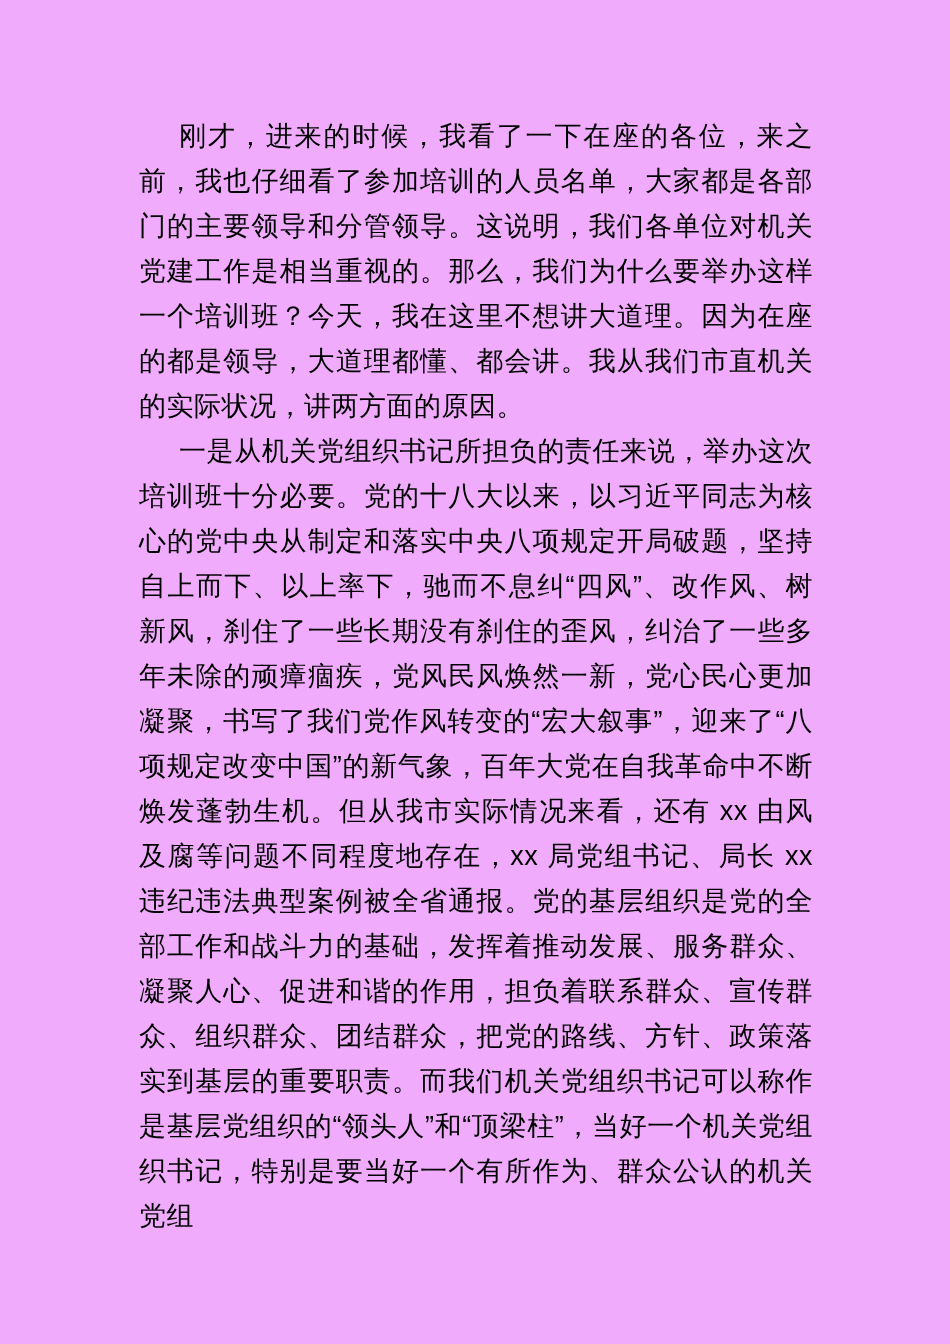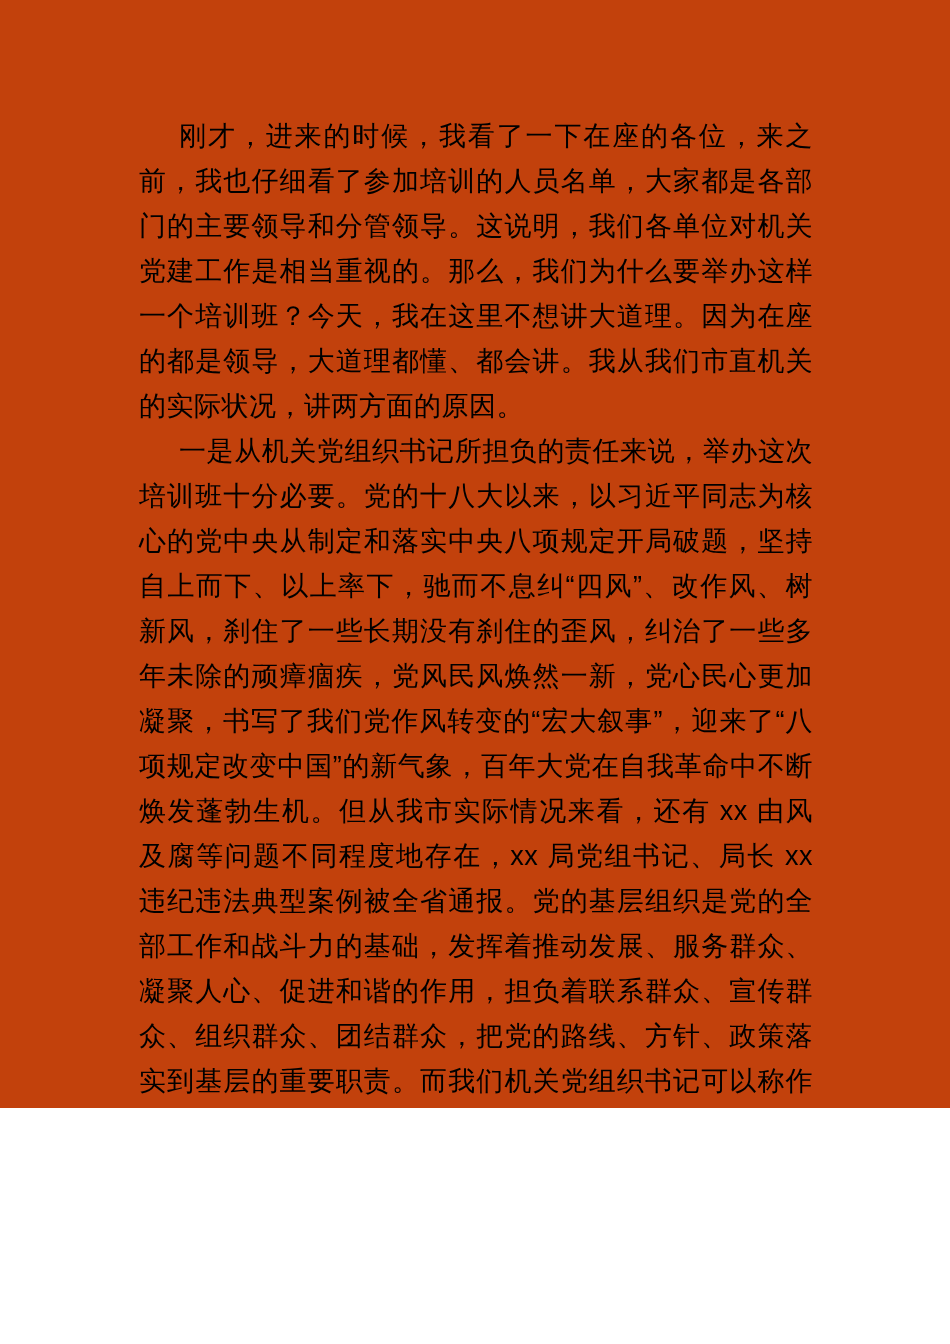--- a/index.html
+++ b/index.html
@@ -3,22 +3,22 @@
 <meta charset="utf-8">
 <style>
   html, body {
     margin: 0;
     padding: 0;
     background: #ffffff;
   }
   .page {
     position: relative;
     width: 950px;
-    height: 1108px;
-    background: #c2410c;
+    height: 1344px;
+    background: #f0abfc;
     overflow: hidden;
     font-family: "Liberation Sans", "DejaVu Sans", sans-serif;
   }
   .text-block {
     position: absolute;
     left: 139px;
     top: 114px;
     width: 674px;
     color: #000000;
     font-size: 27px;

